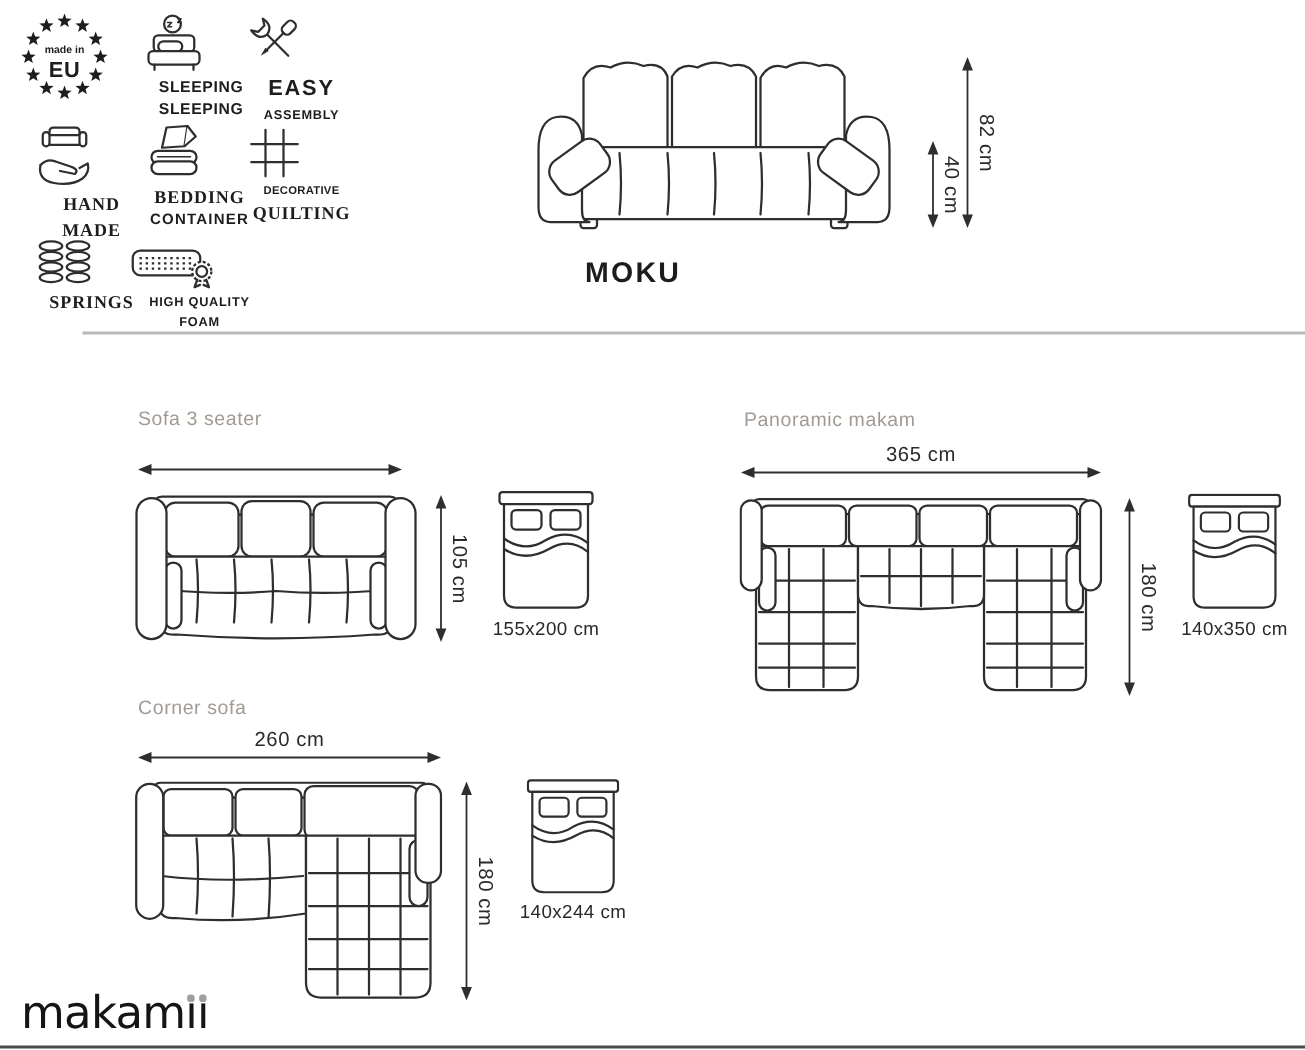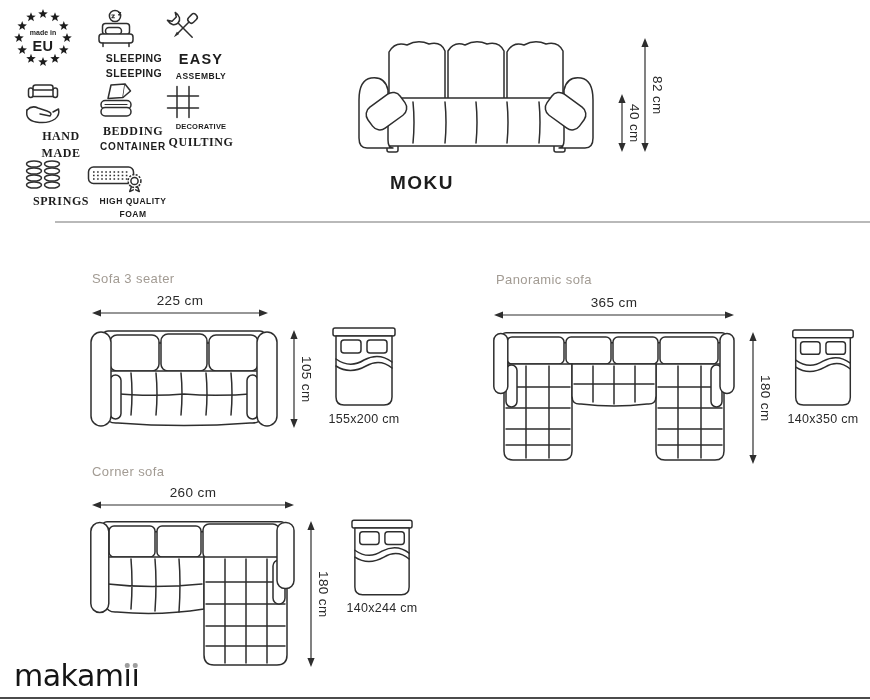--- a/index.html
+++ b/index.html
@@ -187,21 +187,20 @@
   <svg class="abs" style="left:640px;top:38px" width="10" height="114" viewBox="0 0 10 114">
     <line x1="5" y1="8" x2="5" y2="106" stroke="#2e2e2e" stroke-width="1.2"></line>
     <polygon class="fd" points="5,0 1.4,9 8.6,9"></polygon>
       <polygon class="fd" points="5,114 1.4,105 8.6,105"></polygon>
   </svg>
   <div class="dim-label vlabel abs" style="left:650px;top:62px;height:66px">82 cm</div>
 
   <div class="product-name">MOKU</div>
 
   <div class="variant-title" style="left:92px;top:271px">Sofa 3 seater</div>
-  <div class="dim-label abs" style="left:92px;top:293px;width:176px">225 cm</div>
   <svg class="abs" style="left:92px;top:308px" width="176" height="10" viewBox="0 0 176 10">
     <line x1="8" y1="5" x2="168" y2="5" stroke="#2e2e2e" stroke-width="1.2"></line>
     <polygon class="fd" points="0,5 9,1.4 9,8.6"></polygon>
       <polygon class="fd" points="176,5 167,1.4 167,8.6"></polygon>
   </svg>
   <svg class="abs" style="left:90px;top:330px" width="188" height="98" viewBox="0 0 188 98">
     <rect class="fw" x="12" y="1" width="164" height="12" rx="6"></rect>
     <rect class="fw" x="20" y="5" width="49" height="36" rx="7"></rect>
     <rect class="fw" x="71" y="4" width="46" height="37" rx="7"></rect>
     <rect class="fw" x="119" y="5" width="49" height="36" rx="7"></rect>
@@ -222,21 +221,21 @@
 
   <svg class="abs" style="left:332px;top:327px" width="64" height="80" viewBox="0 0 64 80">
     <rect class="fw" x="1" y="1" width="62" height="8" rx="2"></rect>
     <path class="fw" d="M4,9 H60 V70 Q60,78 52,78 H12 Q4,78 4,70 Z"></path>
     <rect class="fw" x="9" y="13" width="20" height="13" rx="3"></rect>
     <rect class="fw" x="35" y="13" width="20" height="13" rx="3"></rect>
     <path class="ln" d="M4,32 Q18,42 32,33 Q47,25 60,35 M4,39 Q18,48 34,39 Q48,31 60,41"></path>
   </svg>
   <div class="bed-label" style="left:312px;top:412px;width:104px">155x200 cm</div>
 
-  <div class="variant-title" style="left:496px;top:272px">Panoramic sofa</div>
+  <div class="variant-title" style="left:496px;top:272px">Panoramic makam</div>
   <div class="dim-label abs" style="left:494px;top:295px;width:240px">365 cm</div>
   <svg class="abs" style="left:494px;top:310px" width="240" height="10" viewBox="0 0 240 10">
     <line x1="8" y1="5" x2="232" y2="5" stroke="#2e2e2e" stroke-width="1.2"></line>
     <polygon class="fd" points="0,5 9,1.4 9,8.6"></polygon>
       <polygon class="fd" points="240,5 231,1.4 231,8.6"></polygon>
   </svg>
   <svg class="abs" style="left:493px;top:332px" width="242" height="132" viewBox="0 0 242 132">
     <rect class="fw" x="8" y="0.8" width="226" height="10" rx="5"></rect>
     <rect class="fw" x="14" y="5" width="57" height="27" rx="5"></rect>
     <rect class="fw" x="73" y="5" width="45" height="27" rx="5"></rect>

